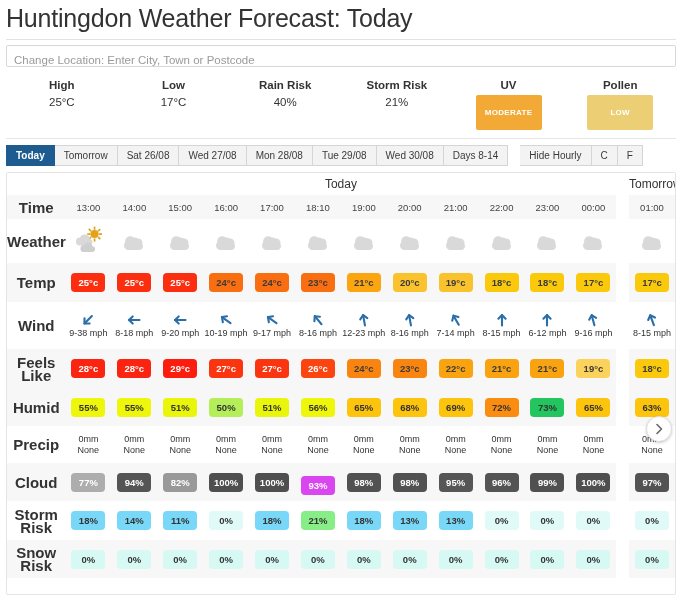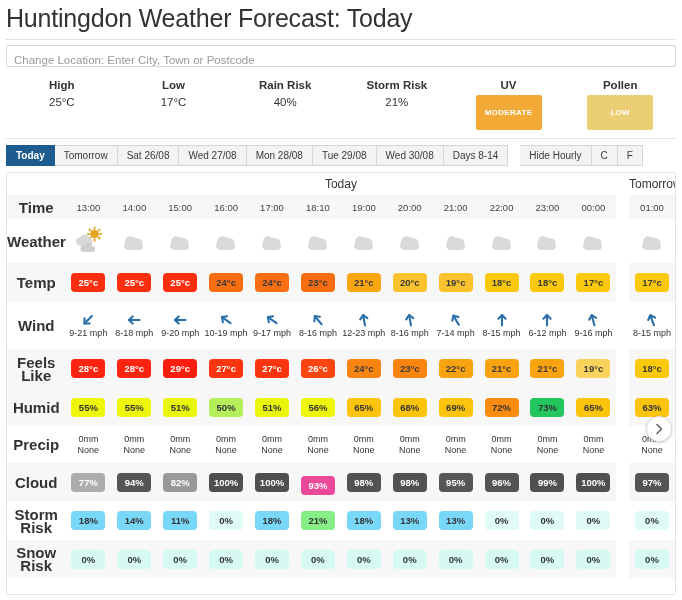--- a/index.html
+++ b/index.html
@@ -418,21 +418,21 @@
           </tr>
           <tr class="r-wind row-plain">
             <td class="lbl">Wind</td>
             <td class="cell">
               <svg class="wind-arrow" viewBox="0 0 14 14">
                 <g transform="rotate(45 7 7)">
                   <path d="M7 1.5 L7 12" stroke="#2b6ea8" stroke-width="2.1" stroke-linecap="round"></path>
                   <path d="M3.4 8.3 L7 12 L10.6 8.3" fill="none" stroke="#2b6ea8" stroke-width="2.1" stroke-linecap="round" stroke-linejoin="round"></path>
                 </g>
               </svg>
-              <div class="wind-txt">9-21 mph</div>
+              <div class="wind-txt">9-38 mph</div>
             </td>
             <td class="cell">
               <svg class="wind-arrow" viewBox="0 0 14 14">
                 <g transform="rotate(90 7 7)">
                   <path d="M7 1.5 L7 12" stroke="#2b6ea8" stroke-width="2.1" stroke-linecap="round"></path>
                   <path d="M3.4 8.3 L7 12 L10.6 8.3" fill="none" stroke="#2b6ea8" stroke-width="2.1" stroke-linecap="round" stroke-linejoin="round"></path>
                 </g>
               </svg>
               <div class="wind-txt">8-18 mph</div>
             </td>
@@ -627,21 +627,21 @@
               <div class="precip-txt">None</div>
             </td>
           </tr>
           <tr class="r-cloud row-alt">
             <td class="lbl">Cloud</td>
             <td class="cell"><span class="pill white" style="background: rgb(173, 173, 173);">77%</span></td>
             <td class="cell"><span class="pill white" style="background: rgb(85, 85, 85);">94%</span></td>
             <td class="cell"><span class="pill white" style="background: rgb(153, 153, 153);">82%</span></td>
             <td class="cell"><span class="pill white" style="background: rgb(79, 79, 79);">100%</span></td>
             <td class="cell"><span class="pill white" style="background: rgb(79, 79, 79);">100%</span></td>
-            <td class="cell"><span class="pill white" style="background: #ec4899; margin-top: 6px;">93%</span></td>
+            <td class="cell"><span class="pill white" style="background: #d946ef; margin-top: 6px;">93%</span></td>
             <td class="cell"><span class="pill white" style="background: rgb(82, 82, 82);">98%</span></td>
             <td class="cell"><span class="pill white" style="background: rgb(82, 82, 82);">98%</span></td>
             <td class="cell"><span class="pill white" style="background: rgb(86, 86, 86);">95%</span></td>
             <td class="cell"><span class="pill white" style="background: rgb(84, 84, 84);">96%</span></td>
             <td class="cell"><span class="pill white" style="background: rgb(80, 80, 80);">99%</span></td>
             <td class="cell"><span class="pill white" style="background: rgb(79, 79, 79);">100%</span></td>
             <td class="gap"></td>
             <td class="cell"><span class="pill white" style="background: rgb(83, 83, 83);">97%</span></td>
           </tr>
           <tr class="r-storm row-plain">

